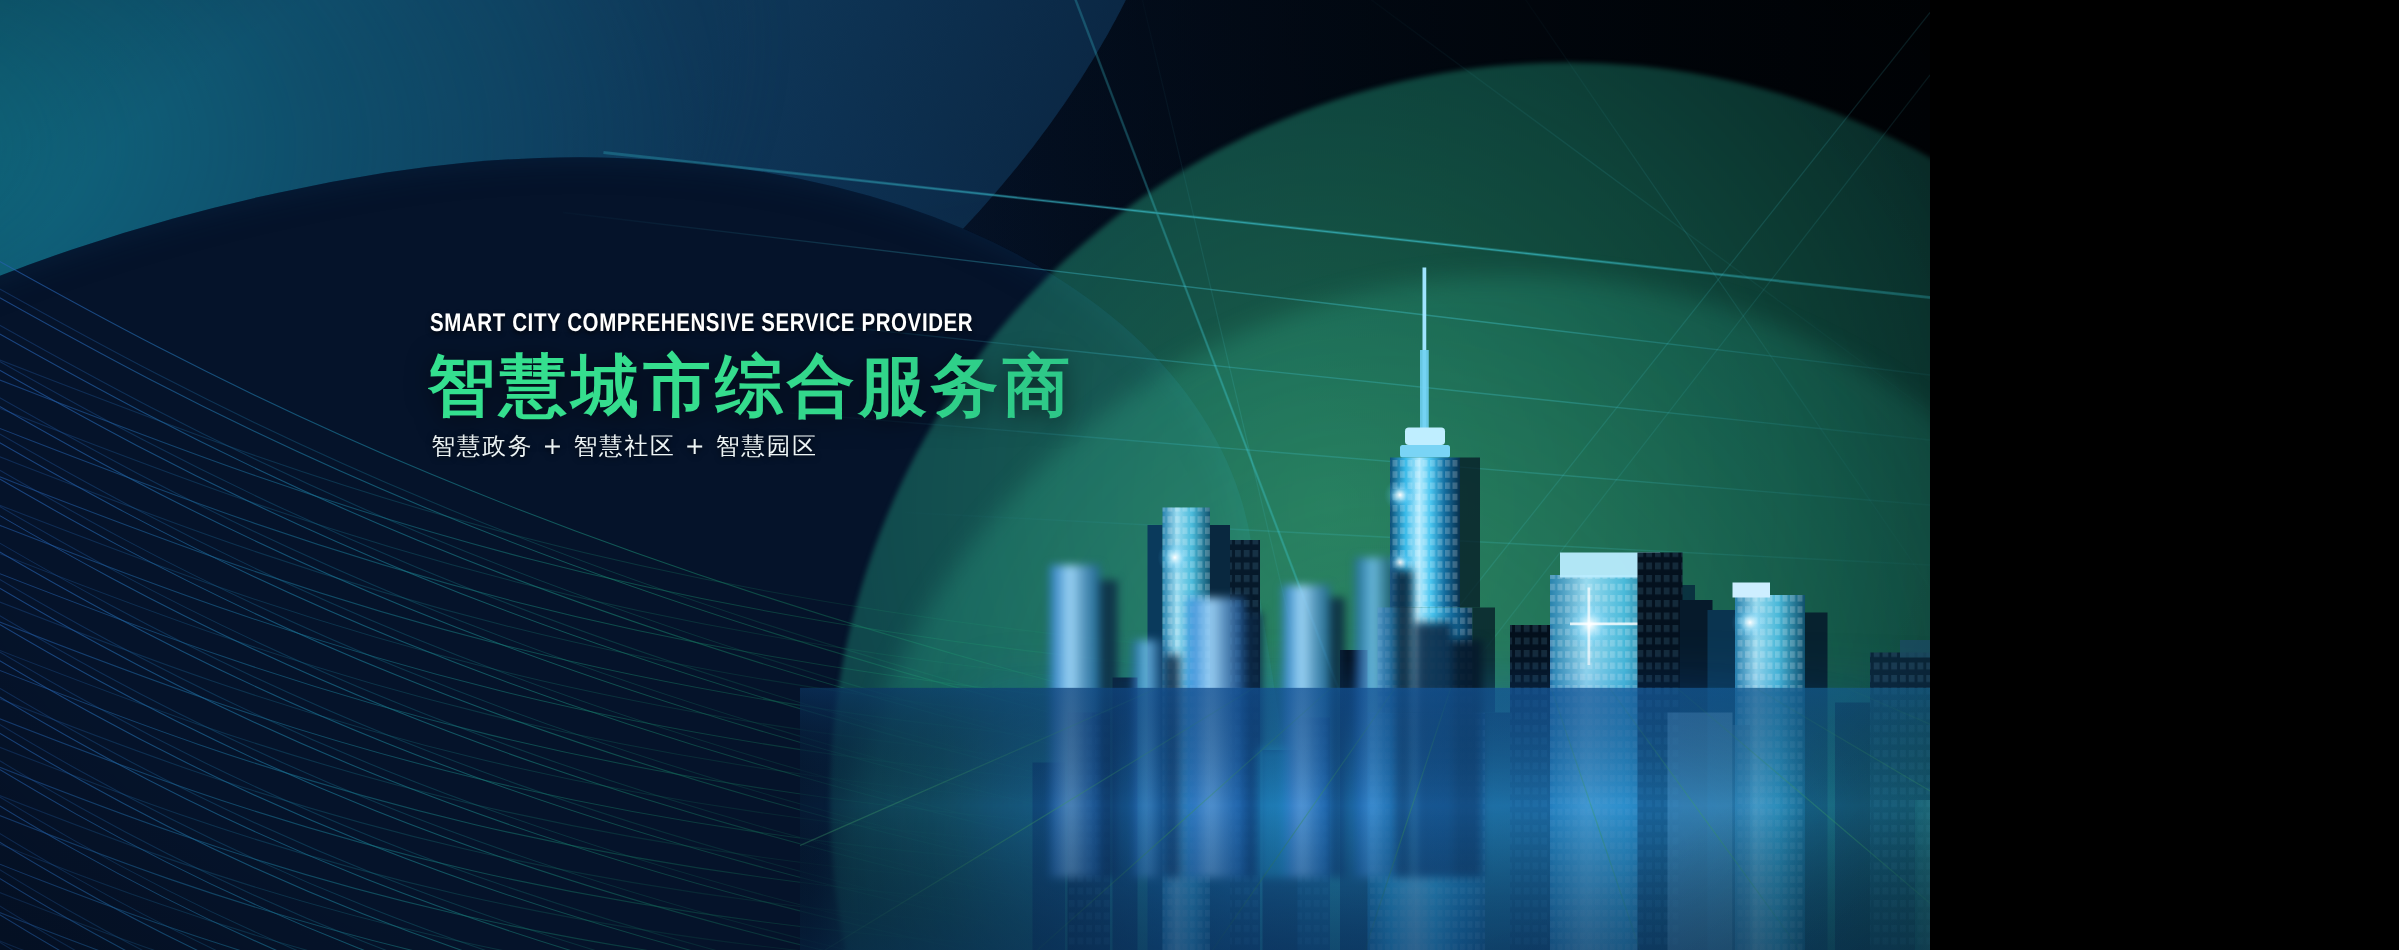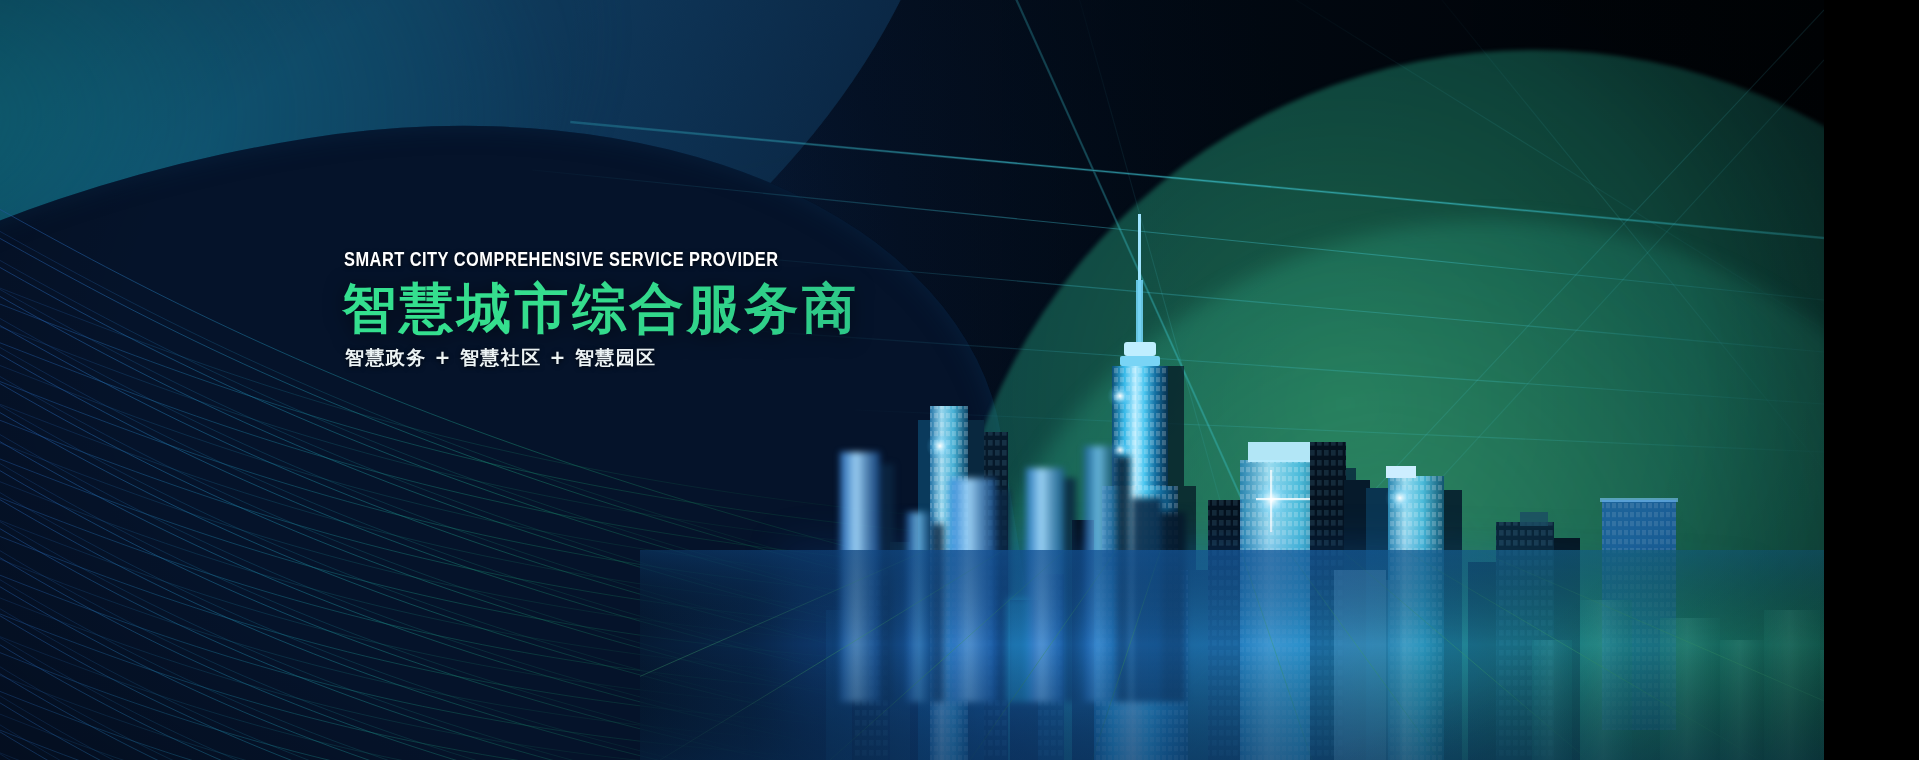--- a/index.html
+++ b/index.html
@@ -4,21 +4,21 @@
 <title>Smart City Banner</title>
 <style>
   html,body{margin:0;padding:0;background:#000;}
   body{
     font-family:"Liberation Sans","DejaVu Sans",sans-serif;
     -webkit-font-smoothing:antialiased;
   }
 
   .banner{
     position:relative;
-    width:1824px;
+    width:1544px;
     height:760px;
     overflow:hidden;
     background:#6d28d9;
     user-select:none;
   }
 
   
 
   
   .bg-base{
@@ -163,21 +163,21 @@
             background-clip:text;
     color:transparent;
     -webkit-text-fill-color:transparent;
     filter:drop-shadow(0 3px 10px rgba(0,0,0,.55));
     font-family:"DejaVu Sans","Liberation Sans",sans-serif;
   }
   .subline{
     margin:0 0 0 3px;
     color:#eef5f6;
     font-size:19px;
-    font-weight:700;
+    font-weight:400;
     letter-spacing:1.4px;
     line-height:1.3;
     white-space:nowrap;
     text-shadow:0 1px 5px rgba(0,0,0,.7);
     font-family:"DejaVu Sans","Liberation Sans",sans-serif;
   }
 
   
   .vignette{
     position:absolute; inset:0;

